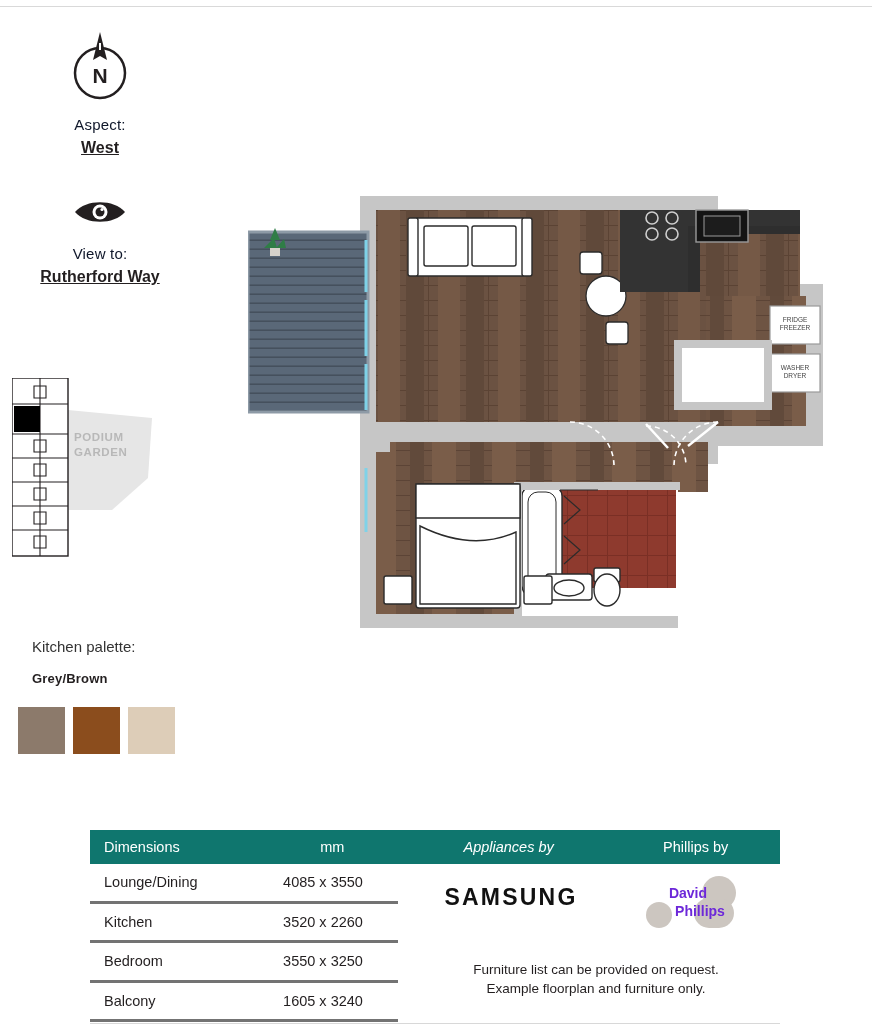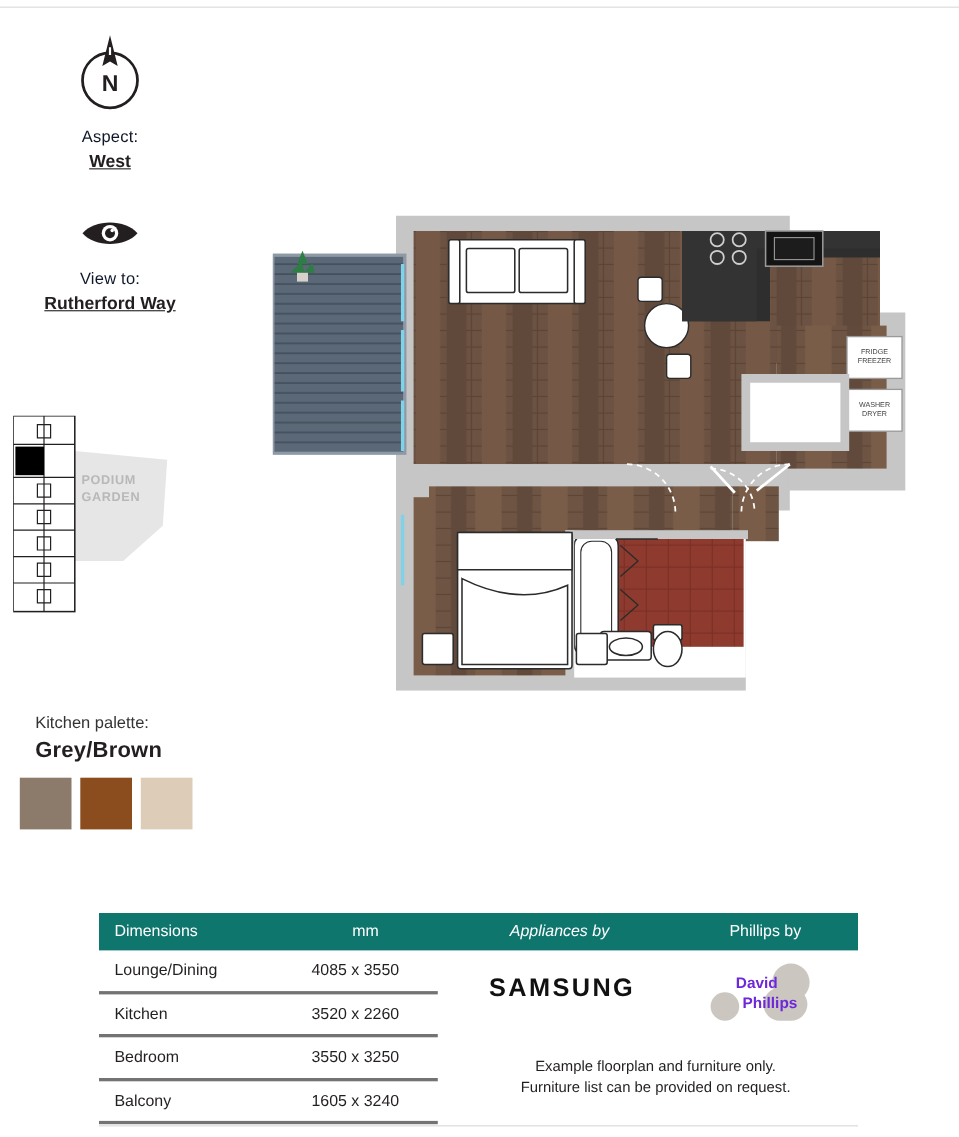--- a/index.html
+++ b/index.html
@@ -80,27 +80,26 @@
     letter-spacing: .6px;
     line-height: 15px;
   }
 
   .palette-label {
     position: absolute;
     left: 32px;
     top: 638px;
     font-size: 15px;
     color: #333;
-    margin-top: 11px;
   }
   .palette-value {
     position: absolute;
     left: 32px;
     top: 671px;
-    font-size: 20px;
+    font-size: 13px;
     font-weight: bold;
     letter-spacing: .2px;
   }
   .swatches {
     position: absolute;
     left: 18px;
     top: 707px;
     display: flex;
     gap: 8px;
   }
@@ -456,19 +455,19 @@
       <div class="dp">
         <div class="blob b1"></div>
         <div class="blob b2"></div>
         <div class="blob b3"></div>
         <div class="dp-name">
           <span class="l1">David</span>
           <span class="l2">Phillips</span>
         </div>
       </div>
       <div class="disclaimer">
+        <div>Furniture list can be provided on request.</div>
         <div>Example floorplan and furniture only.</div>
-        <div>Furniture list can be provided on request.</div>
       </div>
     </div>
   </div>
 </div>
 <div class="footer-rule"></div>
 
 </body></html>

